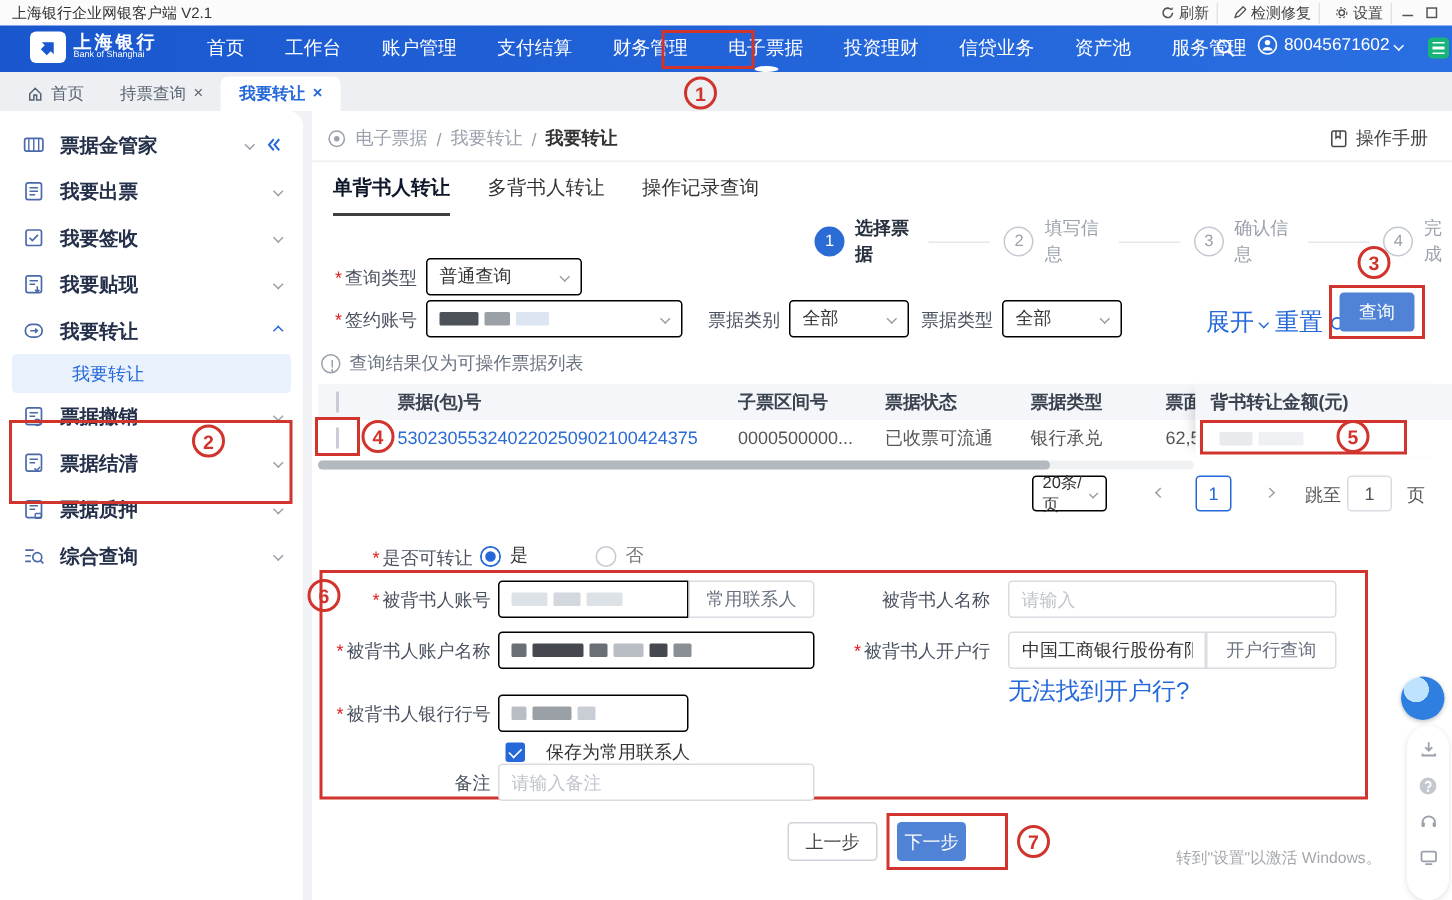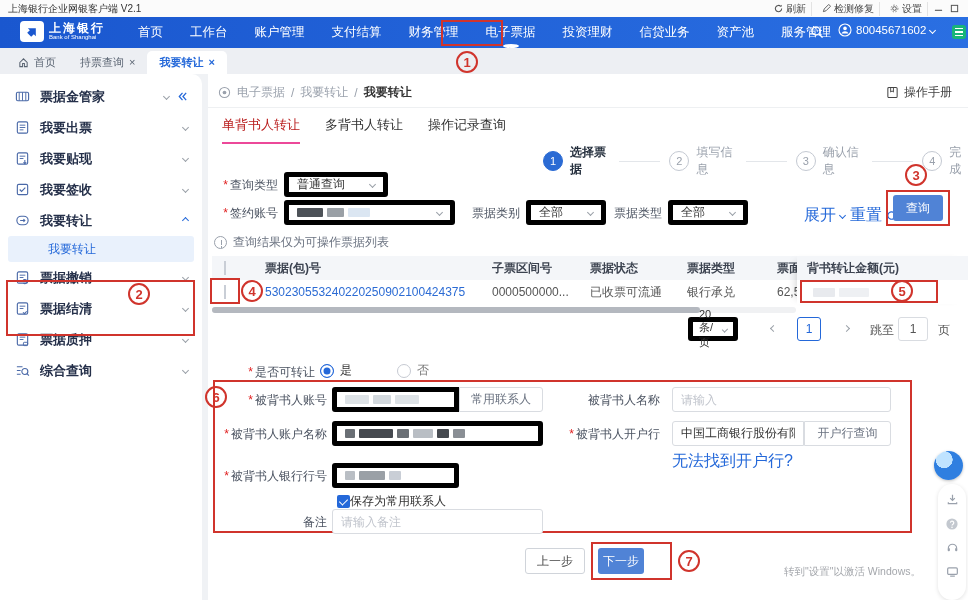--- a/index.html
+++ b/index.html
@@ -48,32 +48,32 @@
 
   
   .main { position:absolute; left:208px; top:74px; width:760px; height:526px; background:#fff; }
   .bc { position:absolute; left:10px; top:10px; display:flex; align-items:center; gap:6px; font-size:12px; color:#9aa1ac; }
   .bc .cur { color:#333; font-weight:bold; }
   .manual { position:absolute; right:16px; top:10px; display:flex; align-items:center; gap:5px; font-size:12px; color:#444; cursor:pointer; }
   .bc-line { position:absolute; left:0; top:33px; width:760px; height:1px; background:#eef0f2; }
 
   .ctabs { position:absolute; left:14px; top:42px; display:flex; gap:25px; font-size:13px; color:#333; }
   .ctab { padding-bottom:8px; cursor:pointer; }
-  .ctab.active { color:#b91c1c; font-weight:normal; border-bottom:2px solid #ec4899; }
+  .ctab.active { color:#0f172a; font-weight:bold; border-bottom:2px solid #404040; }
 
   .steps { position:absolute; left:335px; top:70px; display:flex; align-items:center; font-size:12px; color:#9aa1ac; }
   .stepc { width:20px; height:20px; border-radius:50%; border:1px solid #c4c9d2; display:flex; align-items:center; justify-content:center; font-size:11px; color:#9aa1ac; flex:none; }
   .step.on .stepc { background:#2b6bd4; border-color:#2b6bd4; color:#fff; }
   .step { display:flex; align-items:center; gap:7px; }
   .step.on .slab { color:#26303e; font-weight:bold; }
   .sline { width:46px; height:1px; background:#e3e6ea; margin:0 9px; }
 
   .flabel { position:absolute; font-size:12px; color:#4a5260; text-align:right; white-space:nowrap; }
   .req { color:#e02020; margin-right:2px; }
-  .sel { position:absolute; height:25px; border:5px solid #000000; border-radius:3px; background:#fff;
+  .sel { position:absolute; height:25px; border:1px solid #000000; border-radius:3px; background:#fff;
          display:flex; align-items:center; padding:0 8px; font-size:12px; color:#333; cursor:pointer; }
   .sel .chev { margin-left:auto; }
   .ipt { position:absolute; height:25px; border:1px solid #d9dce1; border-radius:3px; background:#fff;
          font-size:12px; color:#333; padding:0 8px; }
   input.ipt::placeholder { color:#c0c4cc; }
   .linkb { color:#2468d9; font-size:16px; display:flex; align-items:center; gap:4px; cursor:pointer; position:absolute; }
   .btn { position:absolute; height:26px; border-radius:3px; font-size:12px; display:flex; align-items:center; justify-content:center; cursor:pointer; }
   .btn.primary { background:#5083d6; color:#fff; }
   .btn.ghost { background:#fff; border:1px solid #d0d4da; color:#444; }
   .sbtn { position:absolute; height:25px; border:1px solid #d9dce1; border-radius:0 3px 3px 0; background:#fff;
@@ -259,36 +259,36 @@
             <rect x="2.5" y="2" width="11" height="12" rx="1.5" fill="none" stroke="currentColor" stroke-width="1.2"></rect>
             <path d="M5 5.5h6M5 8h6M5 10.5h4" stroke="currentColor" stroke-width="1"></path>
           </svg>
         </span>
       <span>我要出票</span>
       <i class="chev sm" style="margin-left:auto"></i>
     </div>
     <div class="side-item">
       <span class="sicon">
           <svg width="15" height="15" viewBox="0 0 16 16">
+            <rect x="2.5" y="2.5" width="11" height="11" rx="1.5" fill="none" stroke="currentColor" stroke-width="1.2"></rect>
+            <path d="M5 8l2 2 4-4" fill="none" stroke="currentColor" stroke-width="1.2"></path>
+          </svg>
+        </span>
+      <span>我要签收</span>
+      <i class="chev sm" style="margin-left:auto"></i>
+    </div>
+    <div class="side-item">
+      <span class="sicon">
+          <svg width="15" height="15" viewBox="0 0 16 16">
             <rect x="2.5" y="2" width="11" height="12" rx="1.5" fill="none" stroke="currentColor" stroke-width="1.2"></rect>
             <path d="M5 5.5h6M5 8h4" stroke="currentColor" stroke-width="1"></path>
             <path d="M10.5 9.5v4M9 12l1.5 1.5L12 12" fill="none" stroke="currentColor" stroke-width="1.1"></path>
           </svg>
         </span>
       <span>我要贴现</span>
-      <i class="chev sm" style="margin-left:auto"></i>
-    </div>
-    <div class="side-item">
-      <span class="sicon">
-          <svg width="15" height="15" viewBox="0 0 16 16">
-            <rect x="2.5" y="2.5" width="11" height="11" rx="1.5" fill="none" stroke="currentColor" stroke-width="1.2"></rect>
-            <path d="M5 8l2 2 4-4" fill="none" stroke="currentColor" stroke-width="1.2"></path>
-          </svg>
-        </span>
-      <span>我要签收</span>
       <i class="chev sm" style="margin-left:auto"></i>
     </div>
     <div class="side-item">
       <span class="sicon">
           <svg width="15" height="15" viewBox="0 0 16 16">
             <rect x="2" y="3.5" width="12" height="9" rx="4.5" fill="none" stroke="currentColor" stroke-width="1.2"></rect>
             <path d="M5.5 8h5M9 6.5L10.5 8 9 9.5" fill="none" stroke="currentColor" stroke-width="1.1"></path>
           </svg>
         </span>
       <span>我要转让</span>
@@ -527,21 +527,21 @@
 
     <div class="flabel" style="left:12px;top:394px;width:107px"><span class="req">*</span><span>被背书人银行行号</span></div>
     <div class="sel" style="left:124px;top:389px;width:127px">
       <span class="mask">
           <b style="width:10px;background:#b9bec4"></b>
           <b style="width:26px;background:#9aa0a6"></b>
           <b style="width:12px;background:#c9ced6"></b>
         </span>
     </div>
 
-    <div style="position:absolute;left:129px;top:419px;display:flex;align-items:center;gap:0;font-size:12px;color:#333">
+    <div style="position:absolute;left:129px;top:419px;display:flex;align-items:center;gap:14px;font-size:12px;color:#333">
       <span class="ckbox"></span>
       <span>保存为常用联系人</span>
     </div>
 
     <div class="flabel" style="left:69px;top:440px;width:50px">备注</div>
     <input class="ipt" style="left: 124px; top: 435px; width: 211px;" placeholder="请输入备注">
 
     <div class="btn ghost" style="left:317px;top:474px;width:60px">上一步</div>
     <div class="btn primary" style="left:390px;top:474px;width:46px">下一步</div>
     <div class="rbox" style="left:383px;top:468px;width:81px;height:38px"></div>

